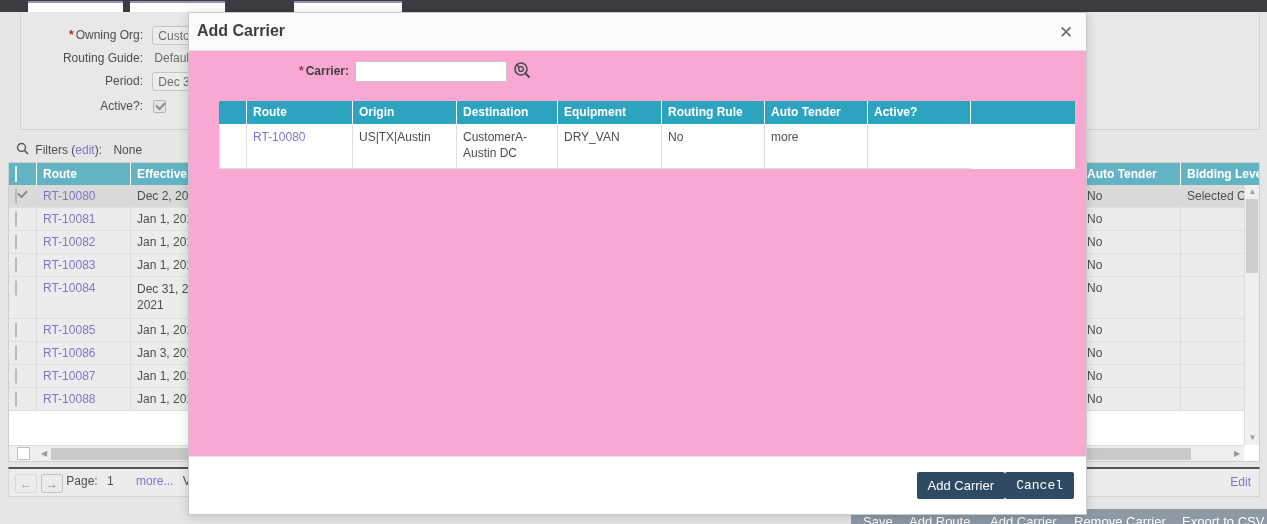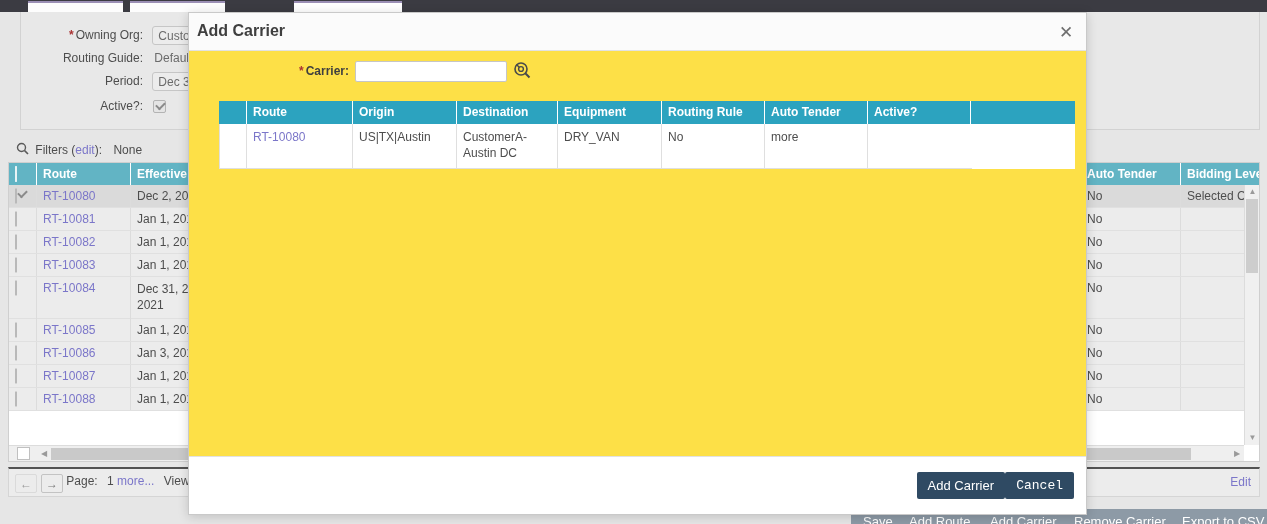--- a/index.html
+++ b/index.html
@@ -160,21 +160,21 @@
   .modal-head {
     height: 38px; background: #fbfbfb; border-bottom: 1px solid #e2e2e2; position: relative;
   }
   .modal-title {
     position: absolute; left: 8px; top: 9px; font-size: 16px; font-weight: bold; color: #3f3f3f;
   }
   .modal-close {
     position: absolute; right: 10px; top: 10px; width: 20px; height: 20px;
     color: #6f6f6f; font-size: 17px; text-align: center; line-height: 19px;
   }
-  .modal-body { position: absolute; left: 0; top: 38px; right: 0; bottom: 58px; background: #fde047; }
+  .modal-body { position: absolute; left: 0; top: 38px; right: 0; bottom: 58px; background: #f9a8d4; }
   .carrier-row { position: absolute; left: 0; top: 10px; height: 24px; white-space: nowrap; }
   .carrier-label { display: inline-block; width: 160px; text-align: right; font-size: 12px; color: #3f3f3f; font-weight: bold; }
   .carrier-input {
     display: inline-block; width: 152px; height: 21px; border: 1px solid #c6c6c6;
     background: #fff; vertical-align: middle; margin-left: 6px; border-radius: 2px;
   }
   .picker-icon { display: inline-block; vertical-align: middle; margin-left: 6px; }
 
   
   .mtable { position: absolute; left: 30px; top: 50px; width: 856px; }
@@ -340,21 +340,21 @@
         <div class="harrow l">◀</div>
         <div class="hthumb"></div>
         <div class="harrow r">▶</div>
       </div>
     </div>
 
     <div class="pager">
       <span class="pbtn first">←</span><span class="pbtn next">→</span>
       <span class="ptext">Page:</span>
       <span class="ptext" style="margin-left:6px;">1</span>
-      <span class="ptext lnk" style="margin-left:0;">more...</span>
+      <span class="ptext lnk" style="margin-left:19px;">more...</span>
       <span class="ptext" style="margin-left:6px;">Viewing 1-</span>
       <span class="edit-link">Edit</span>
     </div>
 
     <div class="btnbar">
       <span class="abtn" style="left:851px;">Save</span>
       <span class="abtn" style="left:897px;">Add Route</span>
       <span class="abtn" style="left:978px;">Add Carrier</span>
       <span class="abtn" style="left:1062px;">Remove Carrier</span>
       <span class="abtn" style="left:1170px;">Export to CSV</span>

